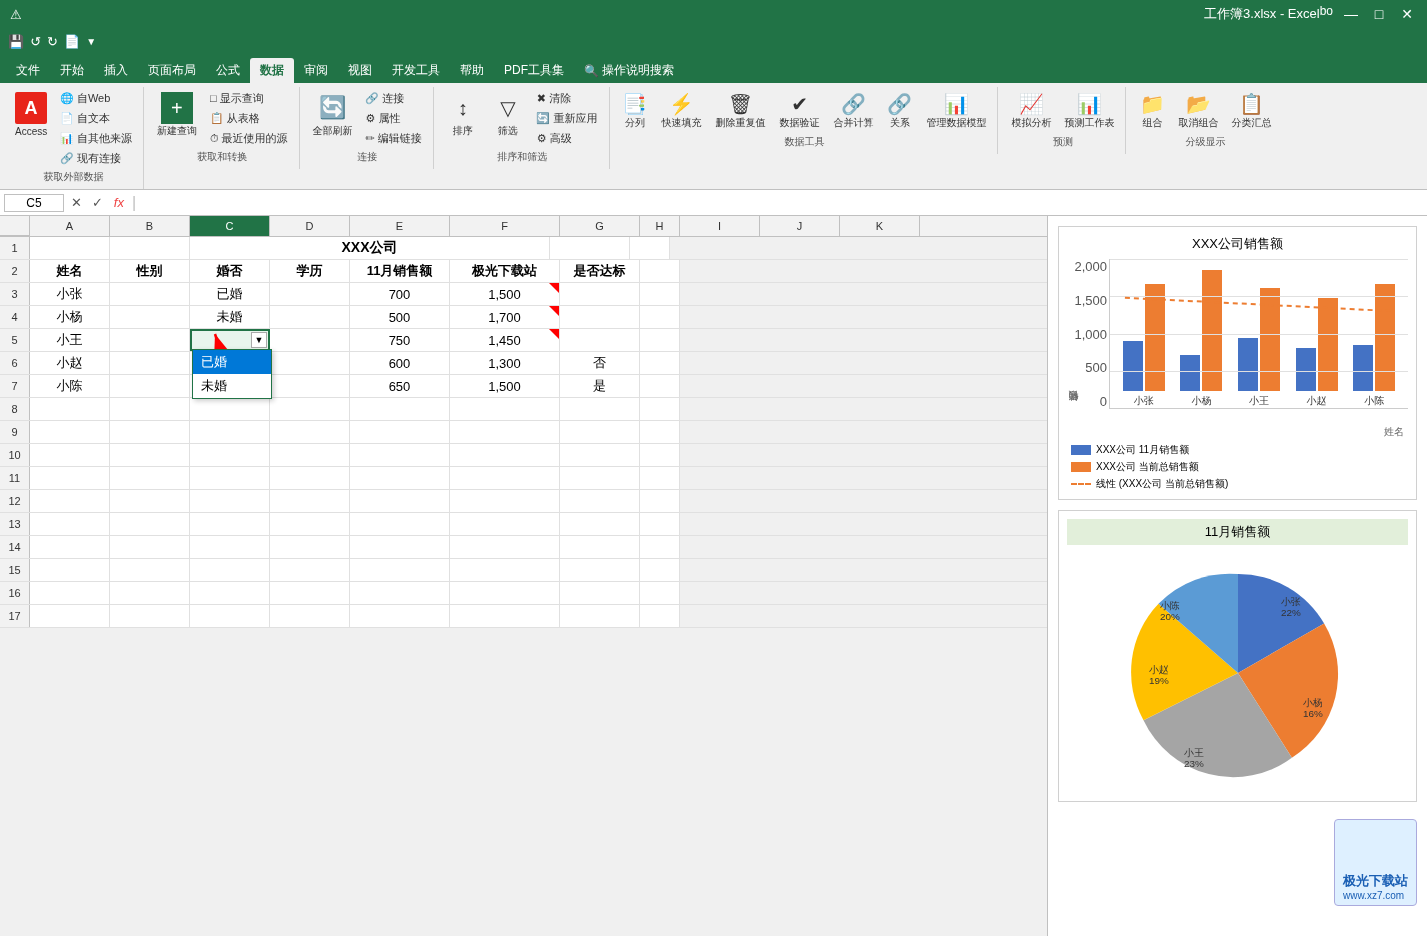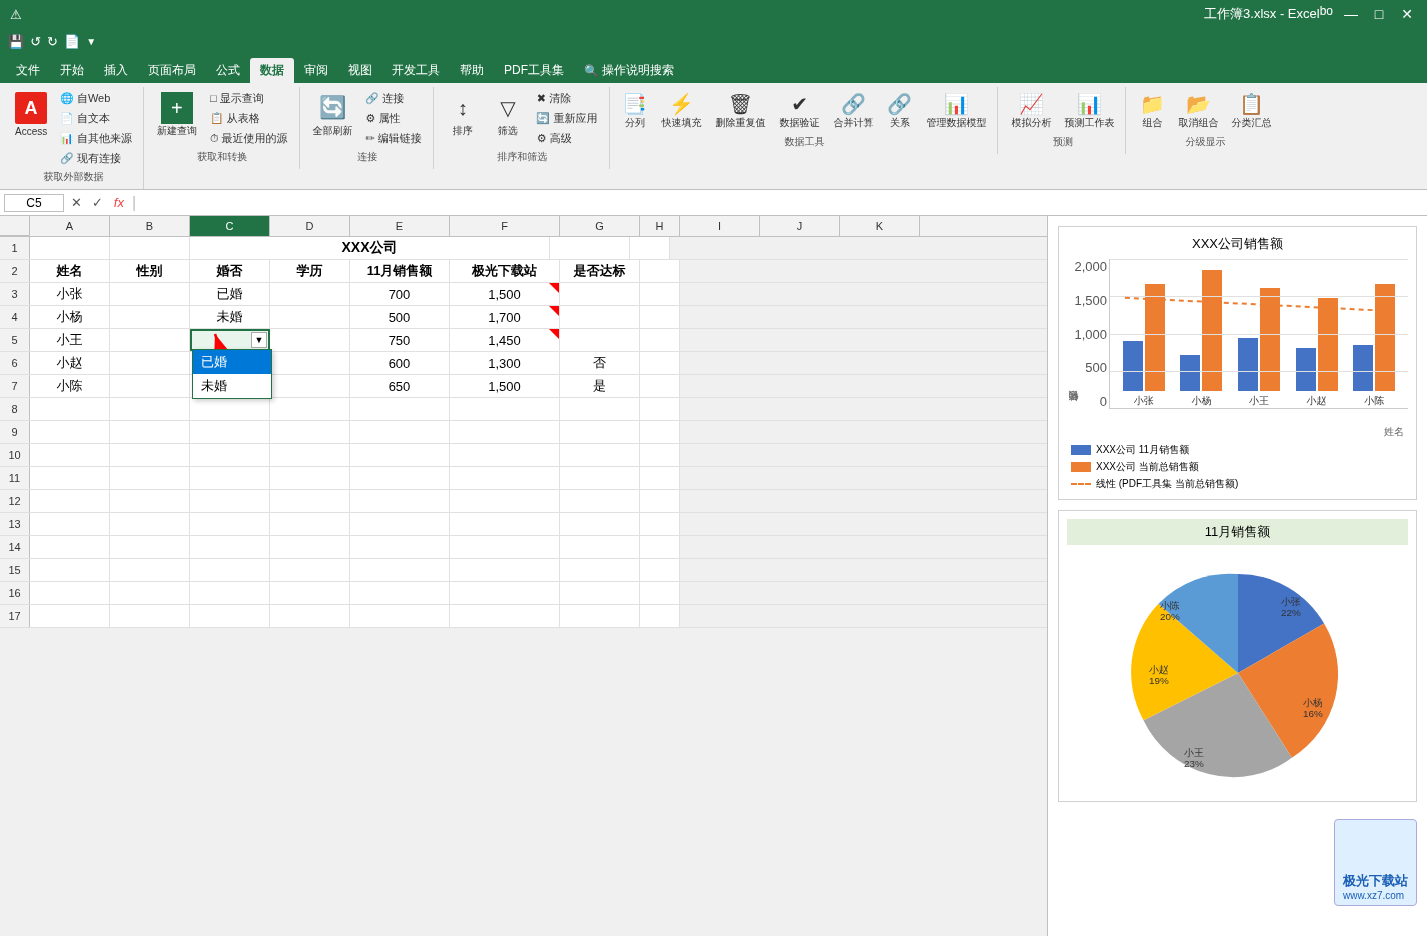--- a/index.html
+++ b/index.html
@@ -841,21 +841,21 @@
         <div class="legend-item">
           <div class="legend-color" style="background:#4472C4;"></div>
           <span>XXX公司 11月销售额</span>
         </div>
         <div class="legend-item">
           <div class="legend-color" style="background:#ED7D31;"></div>
           <span>XXX公司 当前总销售额</span>
         </div>
         <div class="legend-item">
           <div class="legend-dashed" style="border-top-color:#ED7D31;"></div>
-          <span>线性 (PDF工具集 当前总销售额)</span>
+          <span>线性 (XXX公司 当前总销售额)</span>
         </div>
       </div>
     </div>
 
     <div class="chart-box">
       <div style="background:#E2EFDA; padding:4px 12px; text-align:center; font-size:13px; margin-bottom:8px;">
         <span>11月销售额</span>
       </div>
       <div style="display:flex; justify-content:center; align-items:center; padding:10px;">
         <div style="position:relative; width:220px; height:220px;">

